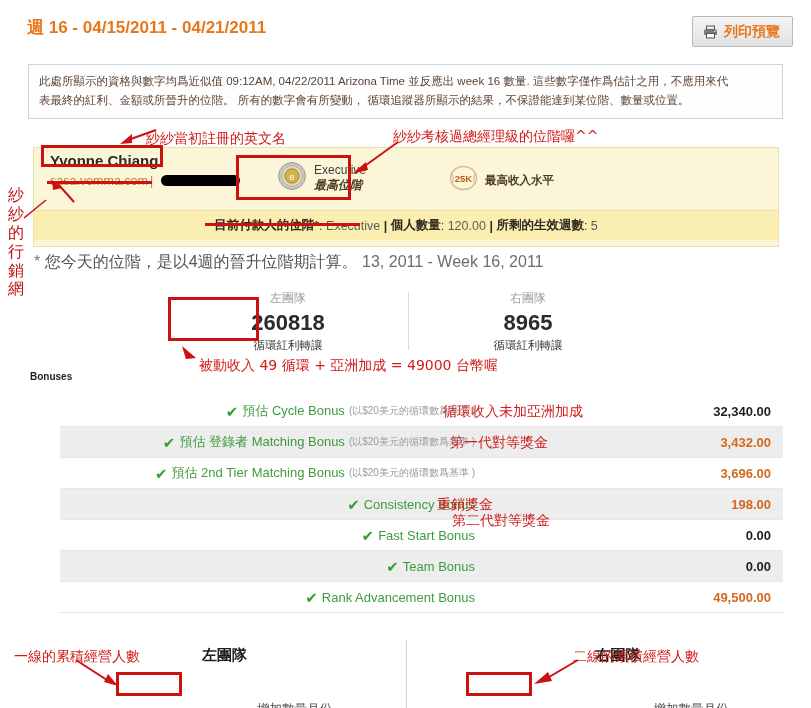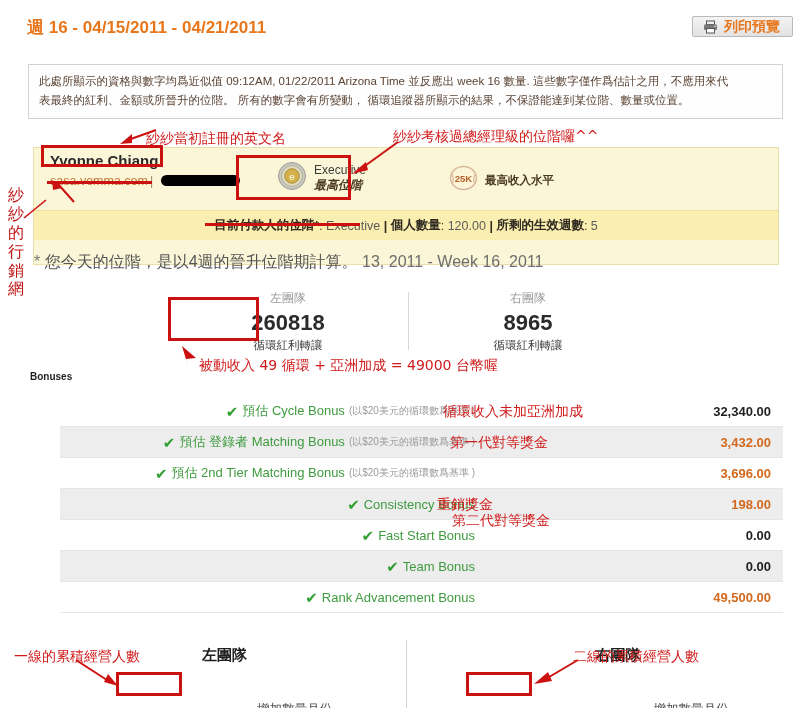--- a/index.html
+++ b/index.html
@@ -24,21 +24,21 @@
     font-weight: bold;
     color: #E8761B;
     letter-spacing: 0px;
     white-space: nowrap;
   }
   .week-title .wk { font-weight: bold; }
 
   .print-btn {
     position: absolute;
     right: 18px; top: 16px;
-    height: 21px;
+    height: 31px;
     padding: 0 12px 0 10px;
     display: flex; align-items: center; gap: 6px;
     background: linear-gradient(#f4f4f4, #e2e2e2);
     border: 1px solid #b9b9b9;
     border-radius: 2px;
     color: #E8761B;
     font-size: 14px;
     font-weight: bold;
     cursor: pointer;
   }
@@ -55,21 +55,21 @@
     font-size: 11.5px;
     line-height: 1.65;
     color: #5a4334;
   }
 
   
   .user-card {
     position: absolute;
     left: 33px; top: 147px;
     width: 746px;
-    height: 118px;
+    height: 100px;
     background: #FCF6D8;
     border: 1px solid #E9DFA8;
   }
   .uc-top { position: relative; height: 62px; }
   .uc-name {
     position: absolute; left: 16px; top: 4px;
     font-size: 15px; font-weight: bold; color: #2a2a2a;
     white-space: nowrap;
   }
   .uc-url {
@@ -248,21 +248,21 @@
         <rect x="3.5" y="1" width="8" height="3.5" fill="none" stroke="#555" stroke-width="1"></rect>
         <rect x="1" y="4.5" width="13" height="5.5" rx="1" fill="#7a7a7a"></rect>
         <rect x="3.5" y="8.5" width="8" height="4.5" fill="#fff" stroke="#555" stroke-width="1"></rect>
         <circle cx="12" cy="6.3" r="0.8" fill="#eee"></circle>
       </svg>
     </span>
     <span>列印預覽</span>
   </div>
 
   <div class="notice">
-    <div>此處所顯示的資格與數字均爲近似值 09:12AM, 01/22/2011 Arizona Time 並反應出 week 16 數量. 這些數字僅作爲估計之用，不應用來代</div>
+    <div>此處所顯示的資格與數字均爲近似值 09:12AM, 04/22/2011 Arizona Time 並反應出 week 16 數量. 這些數字僅作爲估計之用，不應用來代</div>
     <div>表最終的紅利、金額或所晉升的位階。 所有的數字會有所變動， 循環追蹤器所顯示的結果，不保證能達到某位階、數量或位置。</div>
   </div>
 
   <div class="user-card">
     <div class="uc-top">
       <div class="uc-name">Yvonne Chiang</div>
       <a class="uc-url" href="#">sasa.vemma.com</a>
       <span class="uc-sep">|</span>
       <span class="uc-redact"></span>
 

